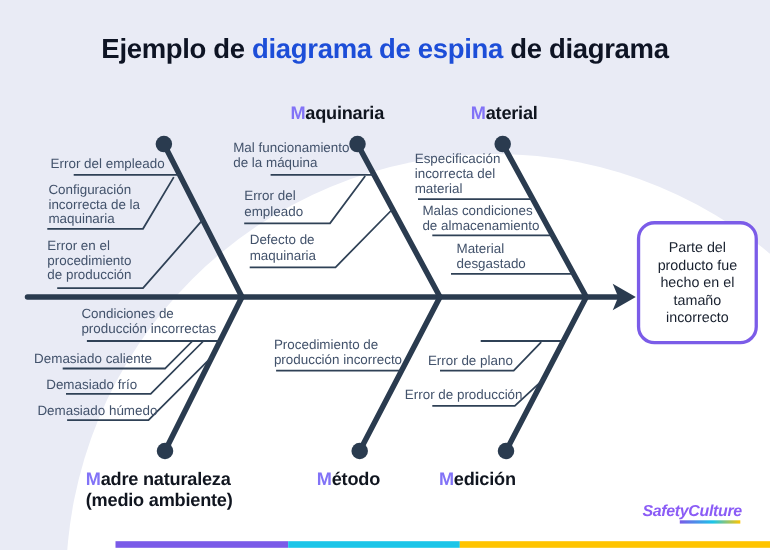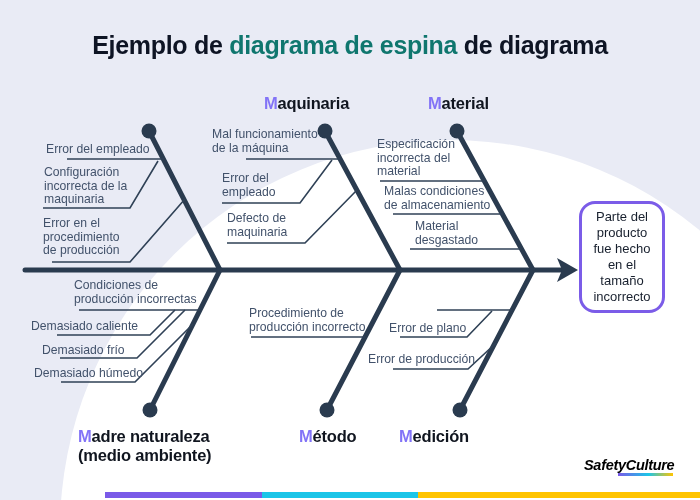--- a/index.html
+++ b/index.html
@@ -13,41 +13,41 @@
     border-radius:50%;background:#FFFFFF;
   }
   .stripe{position:absolute;top:492px;height:6px;}
   .stripe.p{left:105px;width:157px;background:#7A5AE8;}
   .stripe.c{left:262px;width:156px;background:#1BC5E8;}
   .stripe.y{left:418px;width:282px;background:#FFC400;}
   .title{
     position:absolute;left:0;top:31px;width:700px;text-align:center;
     font-size:25px;font-weight:800;color:#0E1424;letter-spacing:-0.3px;
   }
-  .title .hl{color:#0f766e;}
+  .title .hl{color:#1d4ed8;}
   svg.lines{position:absolute;left:0;top:0;}
   .cat{
     position:absolute;font-size:16.5px;font-weight:800;color:#10151F;
     line-height:19px;white-space:nowrap;letter-spacing:-0.2px;
   }
   .cat .ini{color:#8273F7;}
   .cause{
     position:absolute;font-size:12.2px;line-height:13.5px;color:#42526B;
     white-space:nowrap;
   }
   .effect-box{
-    position:absolute;left:579px;top:201px;width:86px;height:112px;
+    position:absolute;left:579px;top:201px;width:110px;height:112px;
     box-sizing:border-box;border:3.5px solid #7B5CE8;border-radius:16px;
     background:#FFFFFF;display:flex;align-items:center;justify-content:center;
     text-align:center;padding:0 6px;
   }
   .effect-box .txt{font-size:13px;line-height:16px;color:#18202E;}
   .logo{
     position:absolute;left:584px;top:457px;font-size:14.5px;font-weight:800;
-    font-style:italic;color:#000000;letter-spacing:-0.3px;white-space:nowrap;
+    font-style:italic;color:#8b5cf6;letter-spacing:-0.3px;white-space:nowrap;
   }
   .logo-underline{
     position:absolute;left:618px;top:473px;width:55px;height:2.5px;
     background:linear-gradient(90deg,#7A5AE8 0%,#1BC5E8 55%,#FFC400 100%);
   }
 </style>
 </head>
 <body>
 
 <div id="stage">
@@ -96,21 +96,21 @@
       <path d="M251 337 L365 337"></path>
       <path d="M437 310 L512 310"></path>
       <path d="M400 337 L467 337 L492 311"></path>
       <path d="M393 369 L468 369 L496 343"></path>
     </g>
   </svg>
 
   <div class="cat" style="left:264px;top:94px"><span class="ini">M</span><span>aquinaria</span></div>
   <div class="cat" style="left:428px;top:94px"><span class="ini">M</span><span>aterial</span></div>
   <div class="cat" style="left:78px;top:427px"><span class="ini">M</span><span>adre naturaleza</span><br><span>(medio ambiente)</span></div>
-  <div class="cat" style="left:299px;top:427px"><span class="ini">M</span><span>étodo</span></div>
+  <div class="cat" style="left:288px;top:427px"><span class="ini">M</span><span>étodo</span></div>
   <div class="cat" style="left:399px;top:427px"><span class="ini">M</span><span>edición</span></div>
 
   <div class="cause" style="left:46px;top:143px">
       <div>Error del empleado</div>
     </div>
   <div class="cause" style="left:44px;top:166px">
       <div>Configuración</div>
       <div>incorrecta de la</div>
       <div>maquinaria</div>
     </div>

